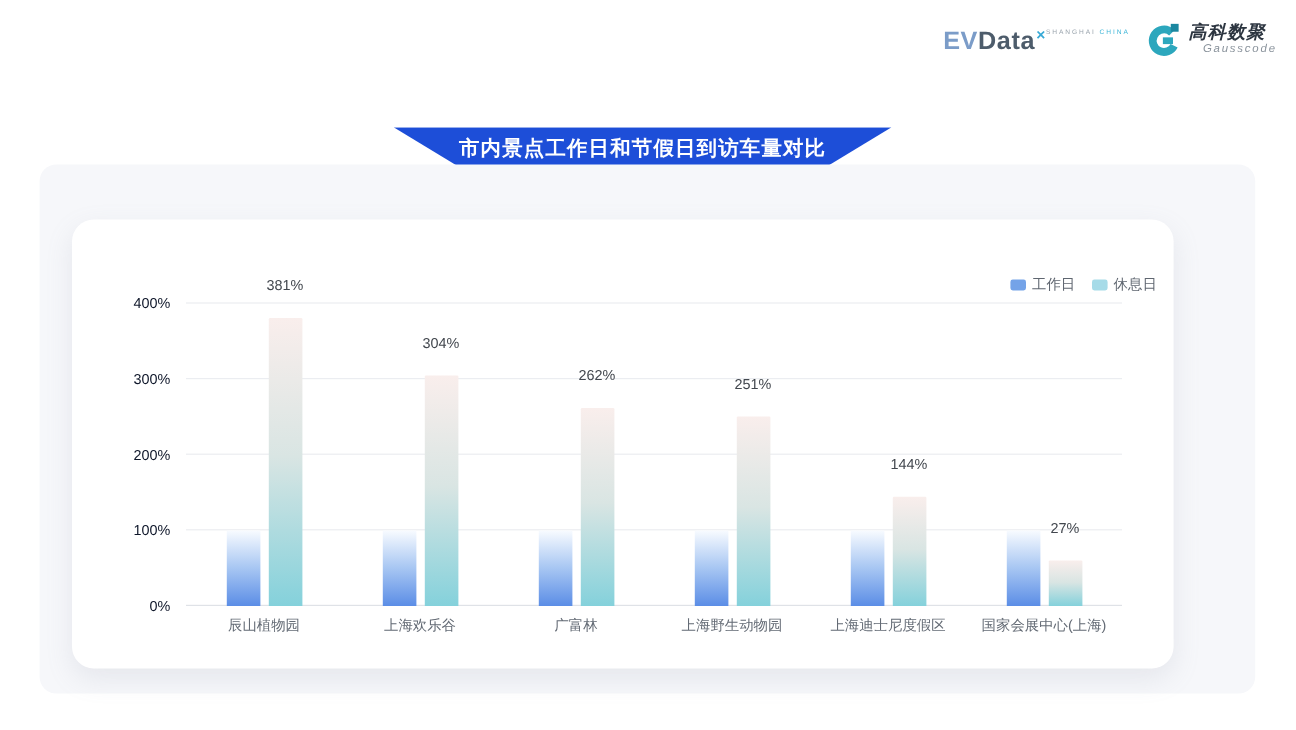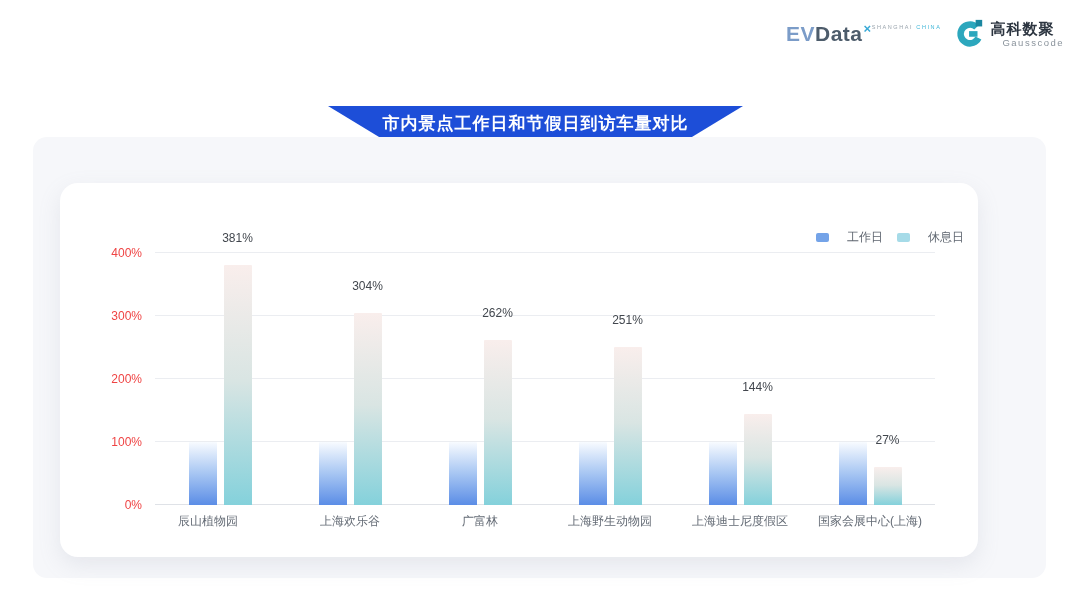--- a/index.html
+++ b/index.html
@@ -17,21 +17,21 @@
     display:flex; align-items:center; gap:14px;
   }
   .evdata { display:flex; flex-direction:row; line-height:1; }
   .evdata-main { font-weight:700; font-size:21px; letter-spacing:0.5px; }
   .evdata-ev { color:#7b9cc8; }
   .evdata-data { color:#4d5c6b; }
   .evdata-sup { color:#38a9d6; font-size:13px; vertical-align:8px; font-weight:700; margin-left:1px; }
   .evdata-caption { font-size:5.5px; letter-spacing:1.6px; margin-top:3px; }
   .evdata-caption .c1 { color:#9aa4ad; }
   .evdata-caption .c2 { color:#3fb6d8; }
-  .gausscode { display:flex; align-items:flex-end; gap:5px; }
+  .gausscode { display:flex; align-items:center; gap:5px;font-style:italic; }
   .gc-icon { width:30px; height:30px; }
   .gc-text { display:flex; flex-direction:column; line-height:1.1; }
   .gc-cn { font-size:15px; font-weight:700; color:#2c3540; letter-spacing:1px; }
   .gc-en { font-size:9.5px; color:#8a939c; letter-spacing:1.5px;margin-left:12px; }
 
   
   .banner {
     position:absolute; left:328px; top:106px; width:415px; height:34px;
     background:#1d4ed8;
     clip-path:polygon(0 0,100% 0,86.5% 100%,13.5% 100%);
@@ -48,35 +48,35 @@
     position:absolute; left:60px; top:183px; width:918px; height:374px;
     background:#ffffff; border-radius:18px;
     box-shadow:0 8px 22px rgba(140,150,170,0.16);
   }
 
   
   .legend {
     position:absolute; top:46px; right:14px;
     display:flex; align-items:center; gap:14px;
   }
-  .legend-item { display:flex; align-items:center; gap:18px; cursor:pointer;justify-content:space-between; }
+  .legend-item { display:flex; align-items:center; gap:5px; cursor:pointer;justify-content:space-between; }
   .legend-swatch { width:13px; height:9px; border-radius:2px; }
   .legend-label { font-size:12px; color:#5f6670; }
 
   
   .plot {
     position:absolute; left:95px; top:70px; width:780px; height:252px;
   }
   .gridline {
     position:absolute; left:0; width:100%; height:1px; background:#ebedf1;
   }
   .gridline.axis { background:#dfe2e7; }
   .ytick {
     position:absolute; right:calc(100% + 13px); transform:translateY(50%);
-    font-size:12px; color:#ef4444; white-space:nowrap;text-align:center;
+    font-size:12px; color:#0f172a; white-space:nowrap;text-align:center;
   }
   .bar-group {
     position:absolute; bottom:0; height:100%;
   }
   .bar {
     position:absolute; bottom:0; width:28px; border-radius:1px 1px 0 0;
   }
   .bar-value {
     position:absolute; transform:translate(-50%,-100%);
     font-size:12px; color:#42474e; white-space:nowrap; padding-bottom:3px;
@@ -132,21 +132,21 @@
       <div class="gridline" style="bottom: 126px;"></div>
       <div class="ytick" style="bottom: 126px;">200%</div>
       <div class="gridline" style="bottom: 189px;"></div>
       <div class="ytick" style="bottom: 189px;">300%</div>
       <div class="gridline" style="bottom: 252px;"></div>
       <div class="ytick" style="bottom: 252px;">400%</div>
       <div class="bar-group" style="left: 0px; width: 130px;">
         <div class="bar" style="left: 33.5px; height: 63px; background: linear-gradient(rgb(248, 251, 255) 0%, rgb(170, 200, 243) 48%, rgb(91, 141, 230) 100%);"></div>
         <div class="bar" style="left: 68.5px; height: 240.03px; background: linear-gradient(rgb(249, 238, 236) 0%, rgb(217, 229, 227) 48%, rgb(132, 209, 219) 100%);"></div>
         <div class="bar-value" style="left: 82.5px; bottom: 240.03px;">381%</div>
-        <div class="xcat" style="left: 53px;">辰山植物园</div>
+        <div class="xcat" style="left: 65px;">辰山植物园</div>
       </div>
       <div class="bar-group" style="left: 130px; width: 130px;">
         <div class="bar" style="left: 33.5px; height: 63px; background: linear-gradient(rgb(248, 251, 255) 0%, rgb(170, 200, 243) 48%, rgb(91, 141, 230) 100%);"></div>
         <div class="bar" style="left: 68.5px; height: 191.52px; background: linear-gradient(rgb(249, 238, 236) 0%, rgb(217, 229, 227) 48%, rgb(132, 209, 219) 100%);"></div>
         <div class="bar-value" style="left: 82.5px; bottom: 191.52px;">304%</div>
         <div class="xcat" style="left: 65px;">上海欢乐谷</div>
       </div>
       <div class="bar-group" style="left: 260px; width: 130px;">
         <div class="bar" style="left: 33.5px; height: 63px; background: linear-gradient(rgb(248, 251, 255) 0%, rgb(170, 200, 243) 48%, rgb(91, 141, 230) 100%);"></div>
         <div class="bar" style="left: 68.5px; height: 165.06px; background: linear-gradient(rgb(249, 238, 236) 0%, rgb(217, 229, 227) 48%, rgb(132, 209, 219) 100%);"></div>

